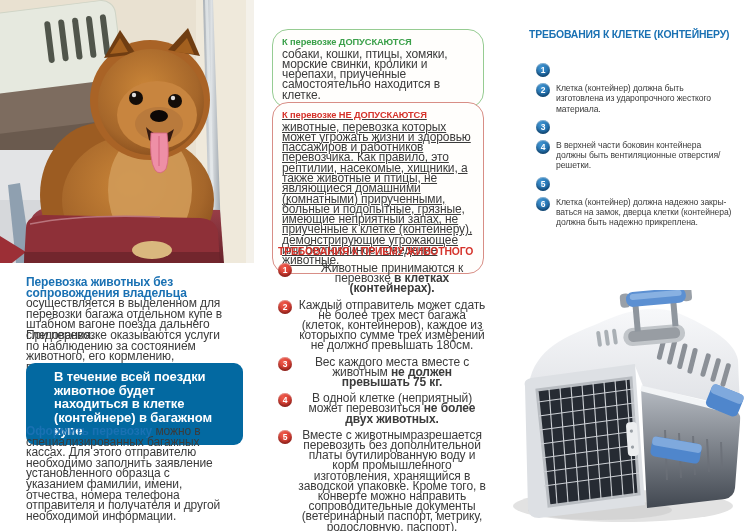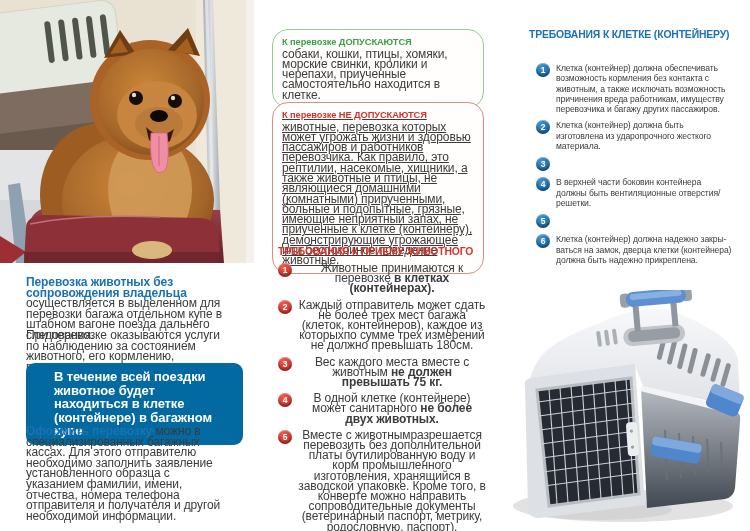--- a/index.html
+++ b/index.html
@@ -130,38 +130,37 @@
   <div class="item">
     <span class="num num-red">2</span>
     <p class="itext"><span>Каждый отправитель может сдать не более трех мест багажа (клеток, контей­неров), каждое из которыхпо сумме трех измерений не должно превышать 180см.</span><b></b></p>
   </div>
   <div class="item">
     <span class="num num-red">3</span>
     <p class="itext"><span>Вес каждого места вместе с животным </span><b>не должен превышать 75 кг.</b></p>
   </div>
   <div class="item">
     <span class="num num-red">4</span>
-    <p class="itext"><span>В одной клетке (контейнере) может санитарного </span><b>не более двух животных.</b></p>
+    <p class="itext"><span>В одной клетке (неприятный) может перевозиться </span><b>не более двух животных.</b></p>
   </div>
   <div class="item">
     <span class="num num-red">5</span>
     <p class="itext"><span>Вместе с животнымразрешается перево­зить без дополнительной платы бутили­рованную воду и корм промышленного изготовления, хранящийся в заводской упаковке. Кроме того, в конверте можно направить сопроводительные документы (ветеринарный паспорт, метрику, родос­ловную, паспорт).</span><b></b></p>
   </div>
   <div class="item">
     <span class="num num-red">6</span>
     <p class="itext danger"><span>Перевозка посторонних предметов </span><b>запрещена!</b></p>
   </div>
 </div>
 
 <p class="abs sectitle blue-t" style="left:529px;top:29px;width:212px;">ТРЕБОВАНИЯ К КЛЕТКЕ (КОНТЕЙНЕРУ)</p>
 
 <div class="abs ilist" style="left:536px;top:63px;width:196px;">
   <div class="item">
     <span class="num num-blue">1</span>
-    <p class="itext2">Клетка (контейнер) должна обеспечивать возможность кормления без контакта с животным, а также исключать возможность причинения вреда работникам, имуществу перевозчика и багажу других пассажиров.</p>
   </div>
   <div class="item">
     <span class="num num-blue">2</span>
     <p class="itext2">Клетка (контейнер) должна быть изготовлена из ударопрочного жесткого материала.</p>
   </div>
   <div class="item">
     <span class="num num-blue">3</span>
   </div>
   <div class="item">
     <span class="num num-blue">4</span>

